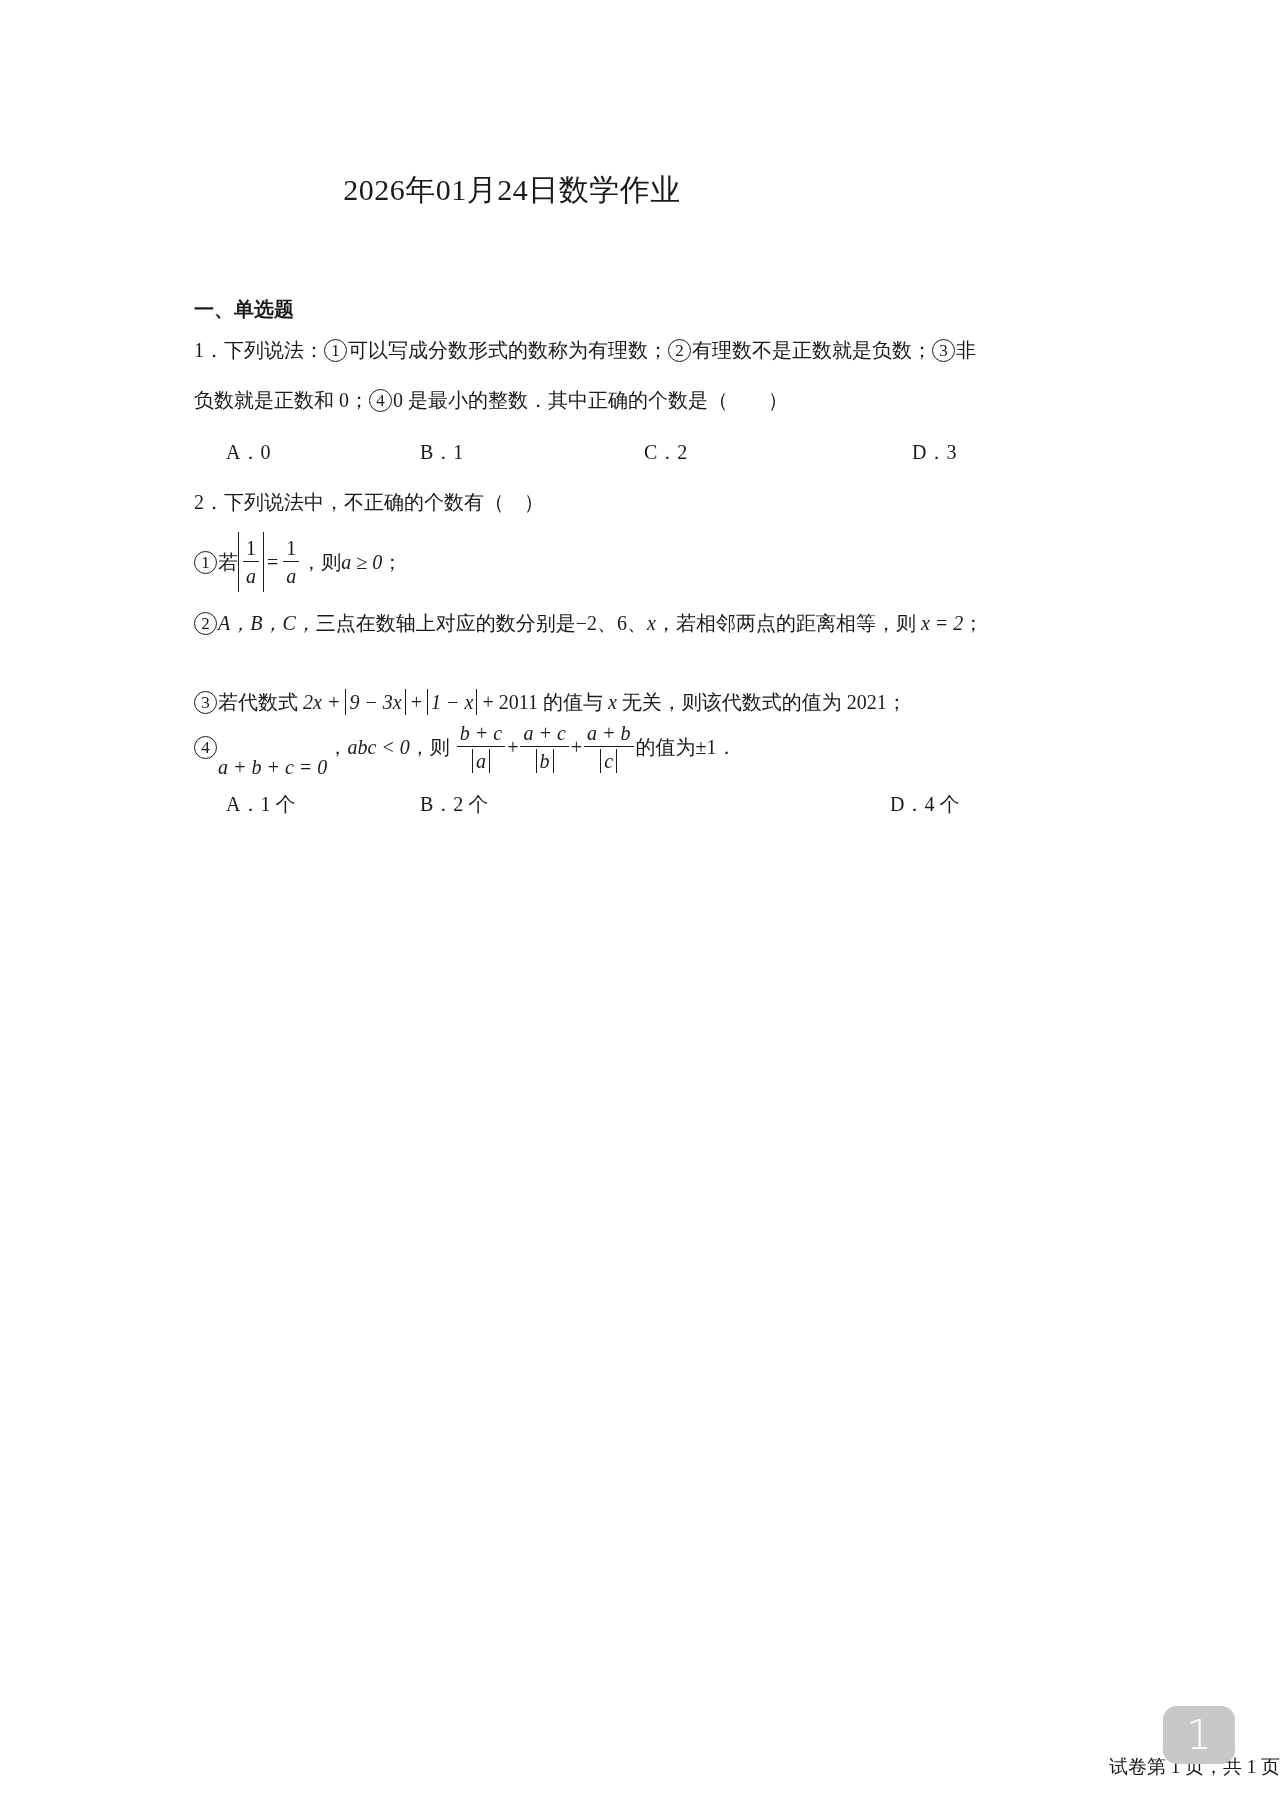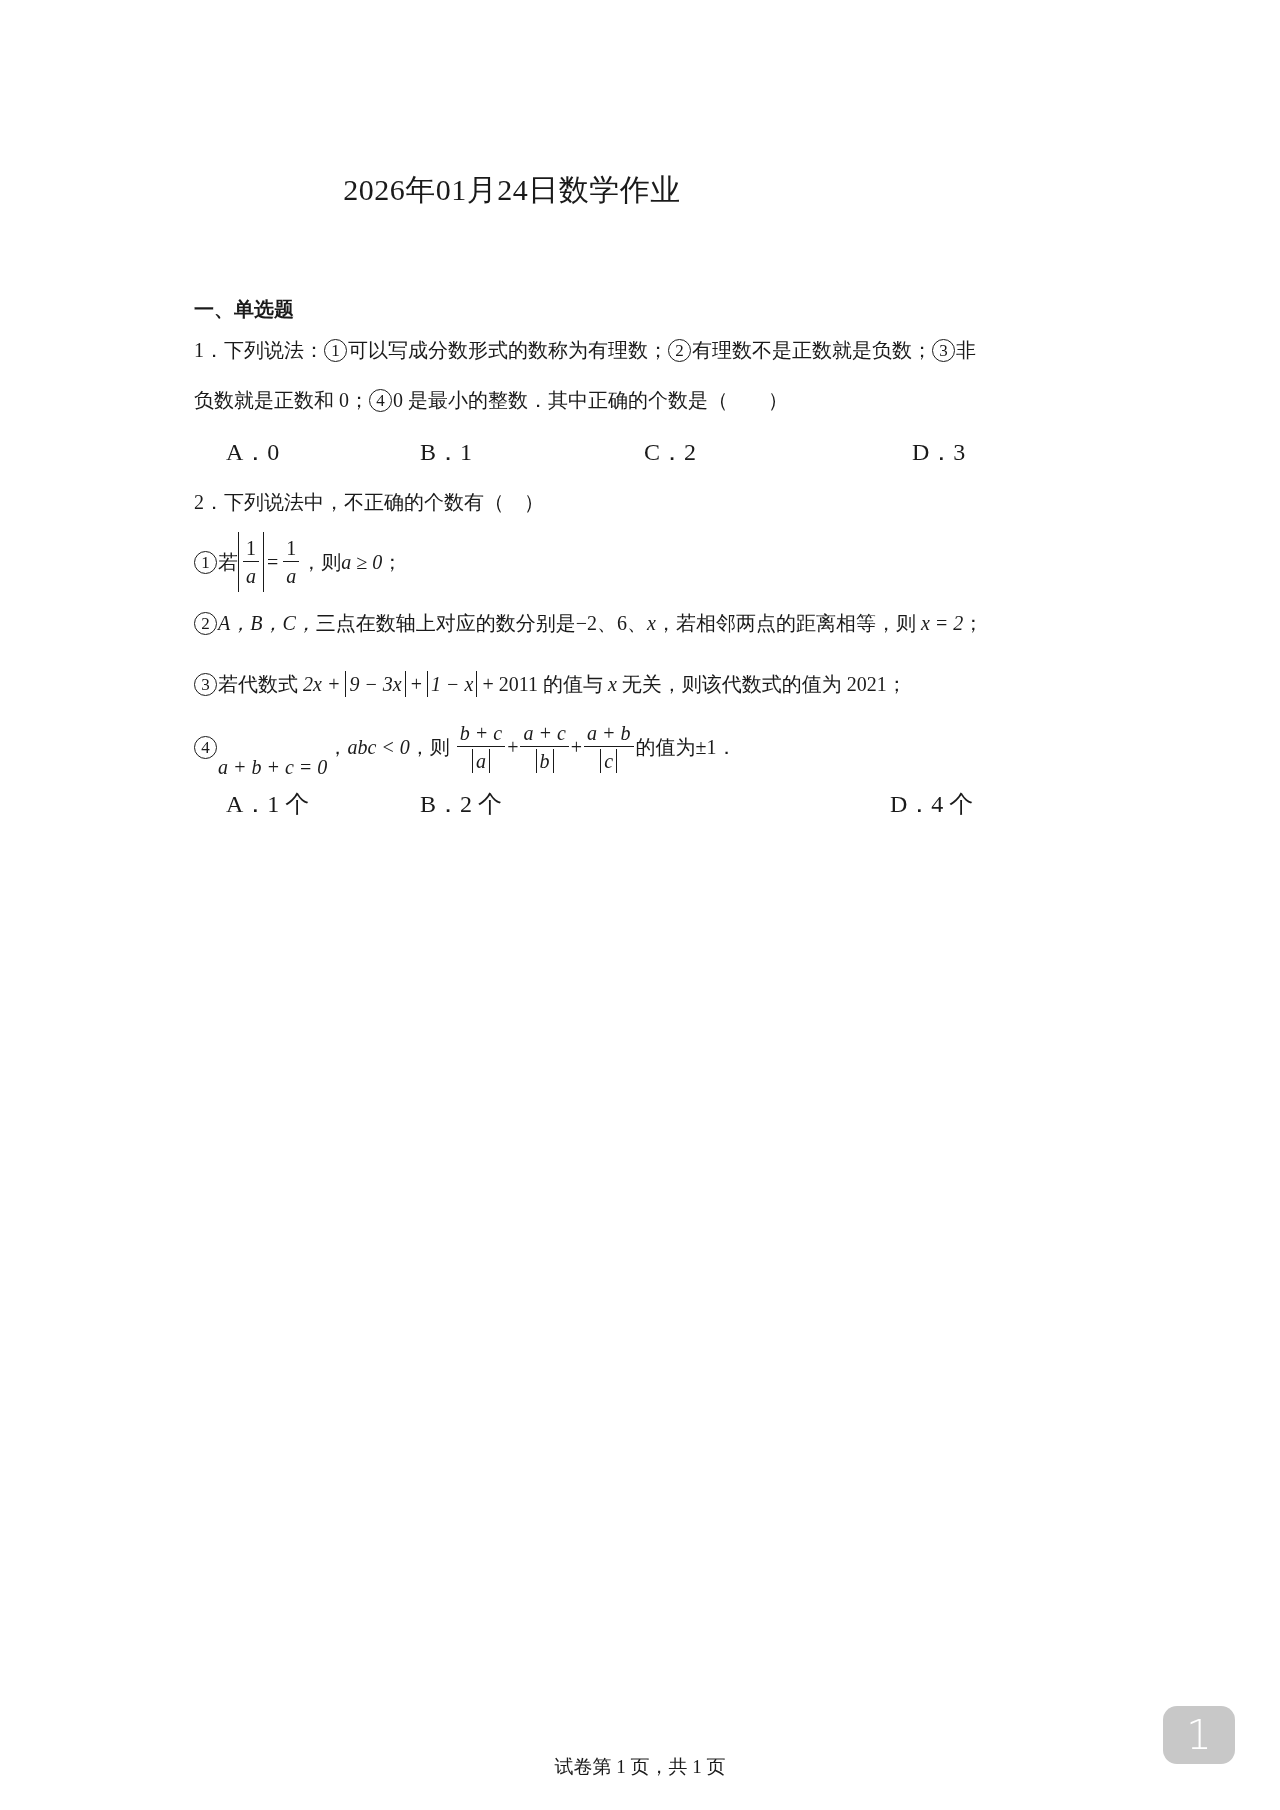--- a/index.html
+++ b/index.html
@@ -14,21 +14,21 @@
   }
   .section-heading {
     position: absolute; top: 296px; left: 194px;
     font-size: 20px; font-weight: bold;
   }
   .line {
     position: absolute; left: 194px; font-size: 20px;
     white-space: nowrap; line-height: 28px;
   }
   .opt {
-    position: absolute; font-size: 24px; white-space: nowrap; line-height: 28px;
+    position: absolute; font-size: 20px; white-space: nowrap; line-height: 28px;
   }
   .math { font-style: italic; }
   .circ {
     display: inline-block; width: 21px; height: 21px; border: 1.6px solid #1a1a1a;
     border-radius: 50%; text-align: center; line-height: 21px; font-size: 17px;
     margin-right: 1px; vertical-align: 1px; box-sizing: content-box;
   }
   .abs {
     display: inline-block; border-left: 1.3px solid #1a1a1a; border-right: 1.3px solid #1a1a1a;
     padding: 0 3px; line-height: 26px;
@@ -41,21 +41,21 @@
   .frac .den { line-height: 28px; padding: 0 3px; }
   .tall-abs {
     display: inline-flex; align-items: center; border-left: 1.3px solid #1a1a1a;
     border-right: 1.3px solid #1a1a1a; padding: 0 2px; vertical-align: middle; height: 60px;
   }
   .small-abs {
     display: inline-block; border-left: 1.3px solid #1a1a1a; border-right: 1.3px solid #1a1a1a;
     padding: 0 3px; line-height: 24px; font-style: italic;
   }
   .footer {
-    position: absolute; top: 1754px; left: 0; width: 1280px; text-align: center;
+    position: absolute; top: 1754px; left: 0; width: 1280px; text-align: right;
     font-size: 19px;
   }
   .page-badge {
     position: absolute; left: 1163px; top: 1706px; width: 72px; height: 58px;
     background: #c8c8c8; border-radius: 14px; color: #ffffff;
     font-family: "DejaVu Sans", sans-serif; font-size: 40px; font-weight: 300;
     text-align: center; line-height: 58px;
   }
 </style>
 </head>
@@ -99,21 +99,21 @@
     </span>
     <span>，则 </span>
     <span class="math" style="white-space:pre;">a ≥ 0</span>
     <span>；</span>
   </div>
 
   <div class="line" style="top:609px;">
     <span class="circ">2</span><span class="math">A，B，C，</span><span>三点在数轴上对应的数分别是</span><span>−2、6、</span><span class="math">x</span><span>，若相邻两点的距离相等，则 </span><span class="math">x = 2</span><span>；</span>
   </div>
 
-  <div class="line" style="top:670px;">
+  <div class="line" style="top:688px;">
     <span class="circ">3</span><span>若代数式 </span><span class="math" style="white-space:pre;">2x + </span><span class="abs math">9 − 3x</span><span style="white-space:pre;"> + </span><span class="abs math">1 − x</span><span style="white-space:pre;"> + 2011</span><span> 的值与 </span><span class="math">x</span><span> 无关，则该代数式的值为 2021；</span>
   </div>
 
   <div class="line" style="top:712px; display:flex; align-items:center; height:70px;">
     <span class="circ">4</span>
     <span class="math" style="white-space:pre;margin-top:40px;">a + b + c = 0</span>
     <span>，</span>
     <span class="math" style="white-space:pre;">abc &lt; 0</span>
     <span style="white-space:pre;">，则 </span>
     <span class="frac">

